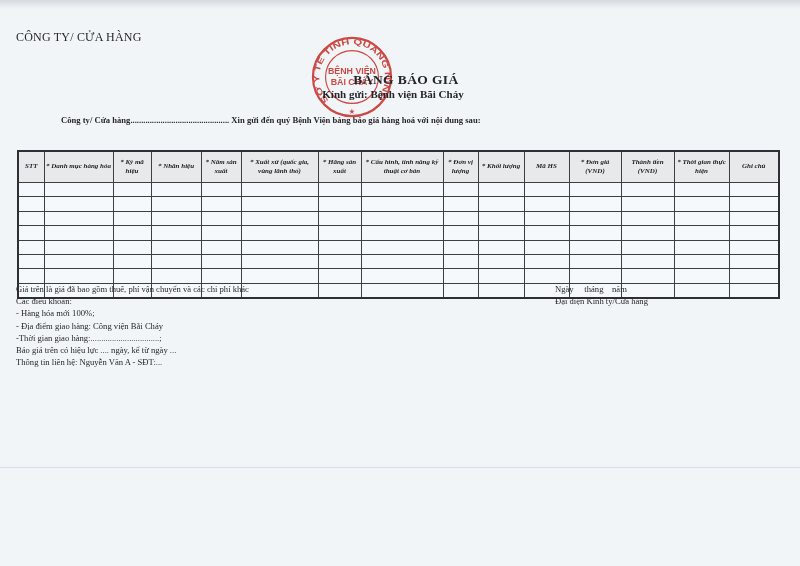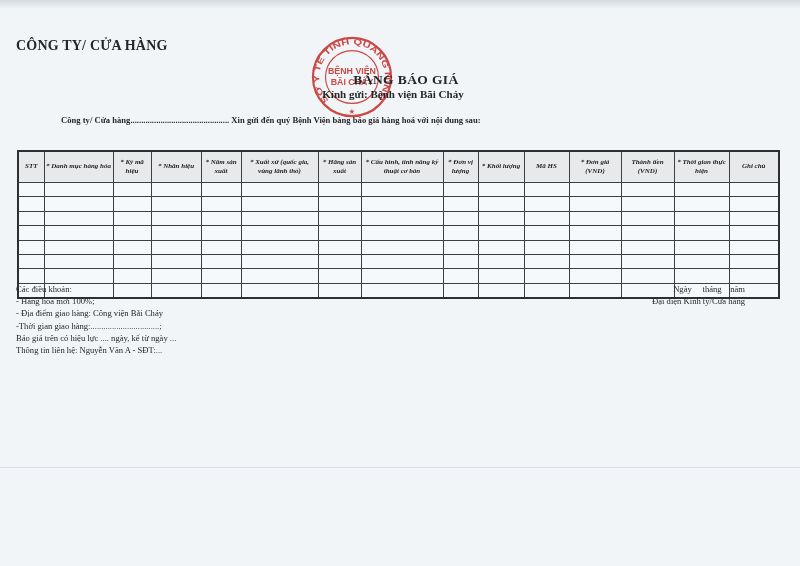--- a/index.html
+++ b/index.html
@@ -13,22 +13,22 @@
   }
   .scan-top {
     position:absolute; top:0; left:0; right:0; height:9px;
     background:linear-gradient(180deg,#d5dadf 0,rgba(242,245,248,0) 100%);
   }
   .paper-crease {
     position:absolute; left:0; right:0; top:467px; height:1px;
     background:rgba(165,180,195,0.35);
   }
   .company-label {
-    position:absolute; left:16px; top:38px;
-    font-size:14px; font-weight:bold; letter-spacing:0.2px;
+    position:absolute; left:16px; top:30px;
+    font-size:12px; font-weight:normal; letter-spacing:0.2px;
     z-index:2;
   }
   .stamp {
     position:absolute; left:310px; top:35px; width:84px; height:84px;
     z-index:3; opacity:0.92;
   }
   .stamp svg { width:100%; height:100%; display:block; }
   .stamp text { font-family:"Liberation Sans","DejaVu Sans",sans-serif; }
   .doc-title {
     position:absolute; left:0; top:72px; width:812px; text-align:center;
@@ -61,21 +61,21 @@
     color:#1c1c1e;
   }
   .quote-table td { height:13.4px; padding:0; }
   .terms-block {
     position:absolute; left:16px; top:283px;
     font-size:8.6px; line-height:12.2px;
     z-index:2;
   }
   .signature-block {
     position:absolute; left:555px; top:284px; width:190px;
-    text-align:right; font-size:8.6px; line-height:11.8px;
+    text-align:left; font-size:8.6px; line-height:11.8px;
     z-index:2;
   }
   .sig-date { white-space:pre; }
 </style>
 </head>
 <body>
 
 <div class="scan-top"></div>
 <div class="paper-crease"></div>
 
@@ -272,20 +272,21 @@
         <td></td>
         <td></td>
         <td></td>
         <td></td>
         <td></td>
       </tr>
     </tbody>
 </table>
 
 <div class="terms-block">
+    <div>Giá trên là giá đã bao gồm thuế, phí vận chuyển và các chi phí khác</div>
     <div>Các điều khoản:</div>
     <div>- Hàng hóa mới 100%;</div>
     <div>- Địa điểm giao hàng: Công viện Bãi Cháy</div>
     <div>-Thời gian giao hàng:................................;</div>
     <div>Báo giá trên có hiệu lực .... ngày, kể từ ngày ...</div>
     <div>Thông tin liên hệ: Nguyễn Văn A - SĐT:...</div>
   </div>
 
 <div class="signature-block">
   <div class="sig-date">Ngày&nbsp;&nbsp;&nbsp;&nbsp;&nbsp;tháng&nbsp;&nbsp;&nbsp;&nbsp;năm</div>

